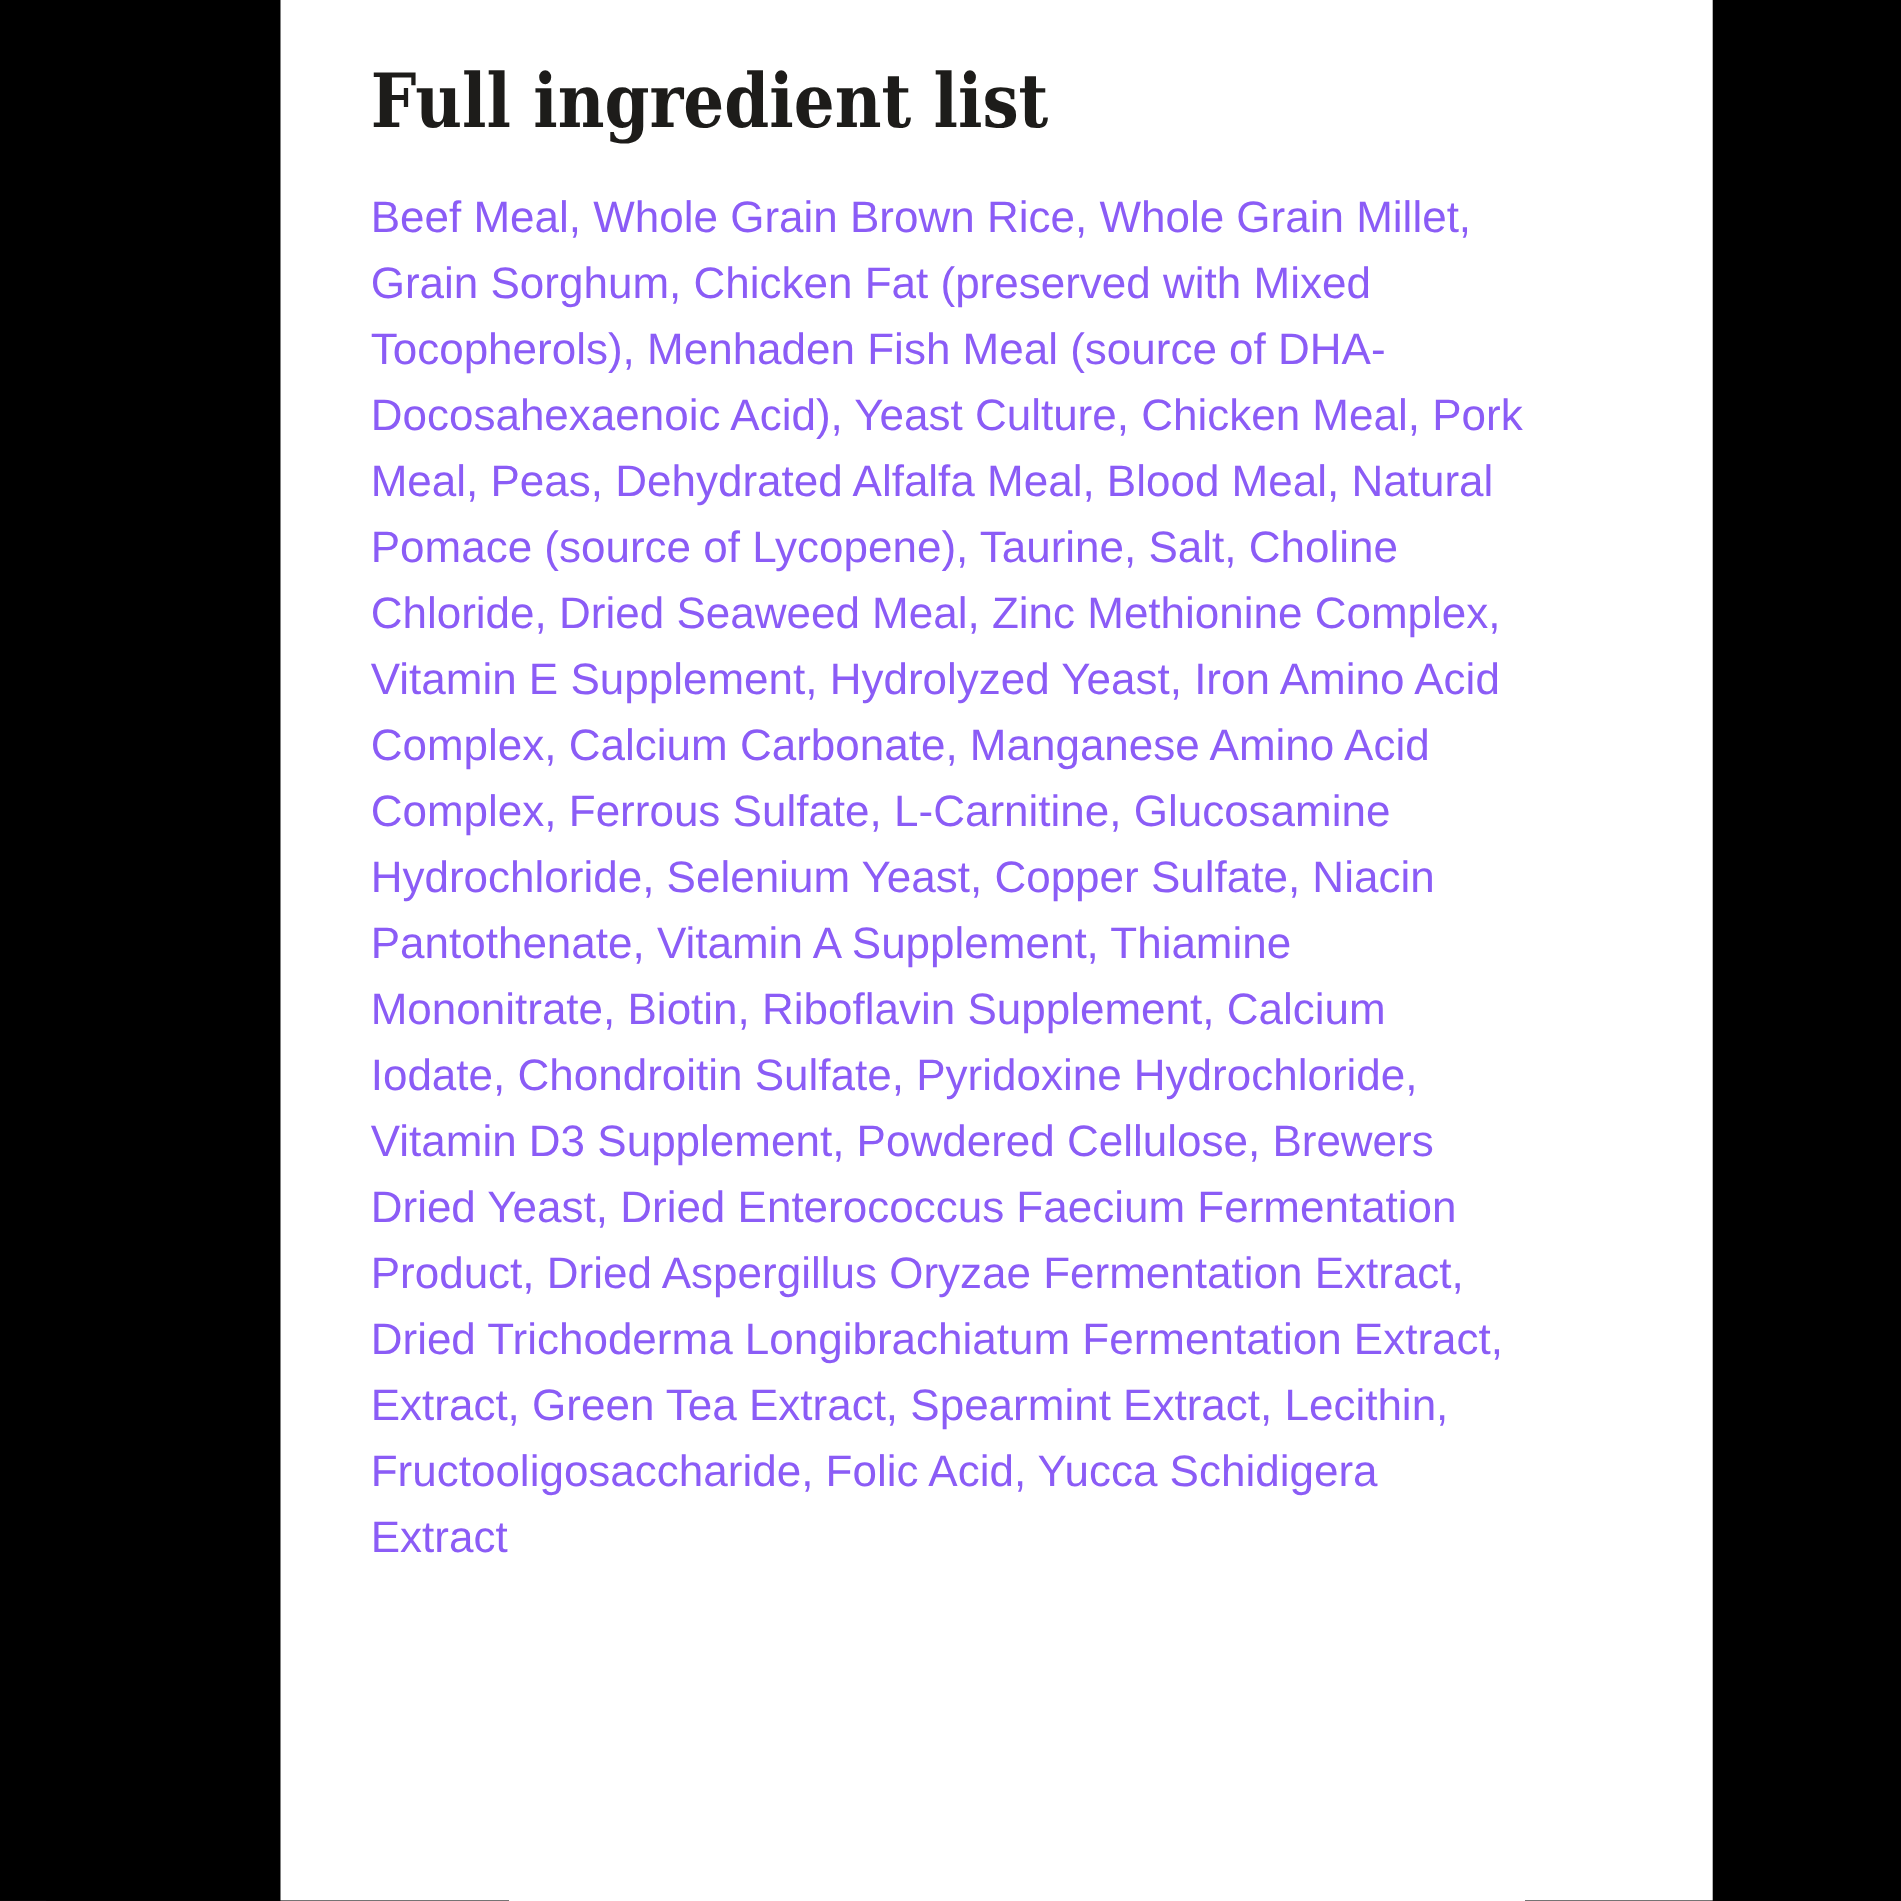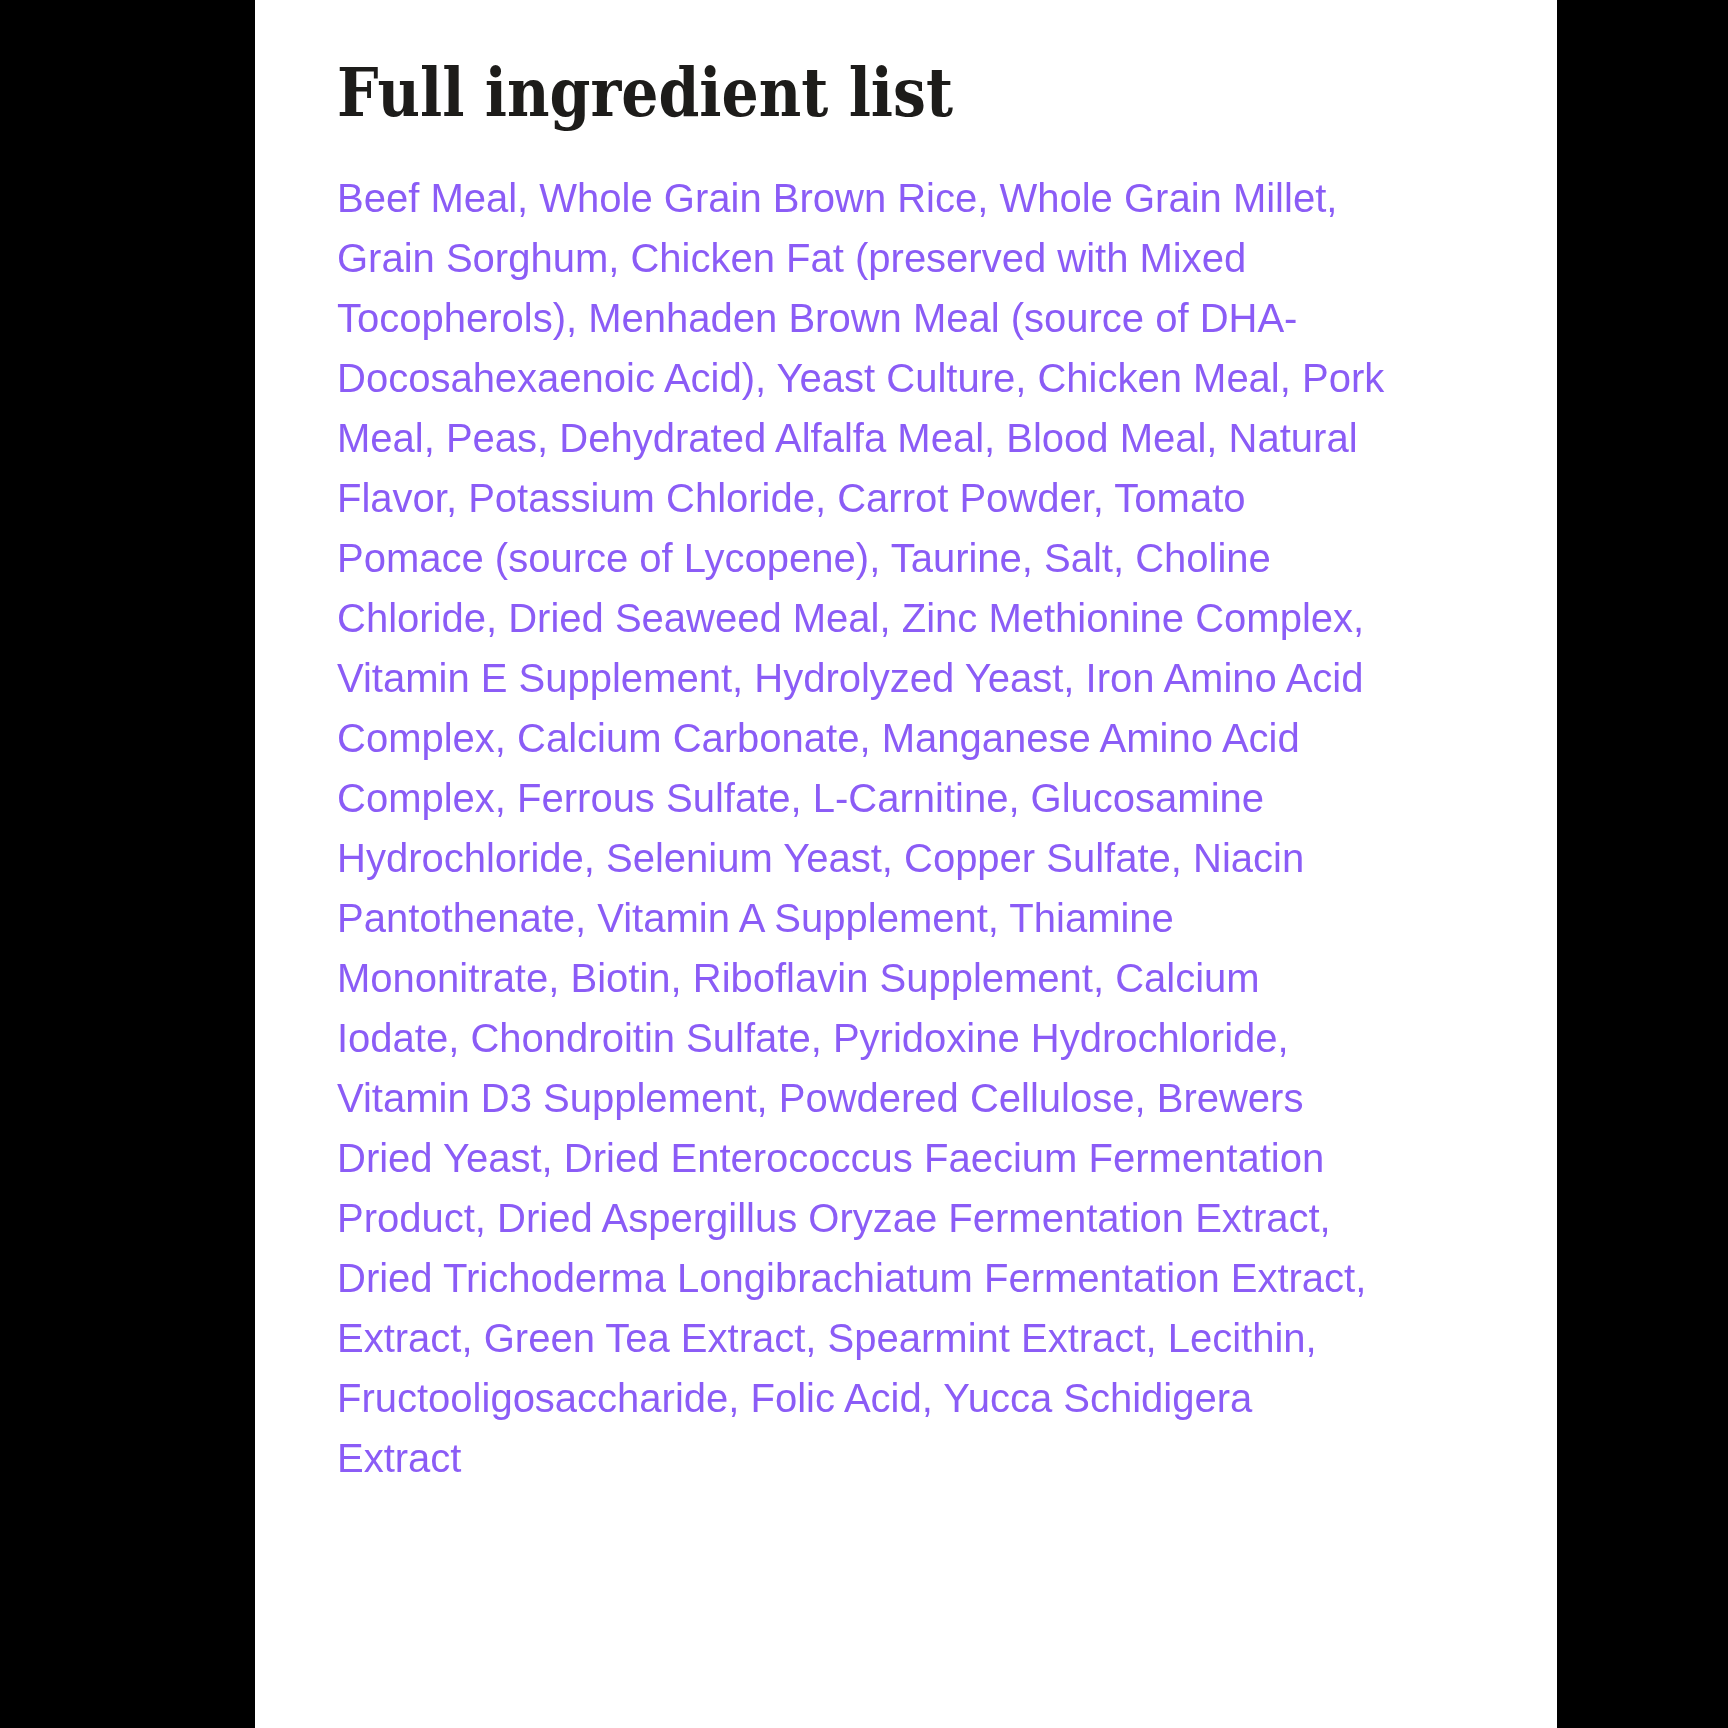--- a/index.html
+++ b/index.html
@@ -48,24 +48,23 @@
 </style>
 </head>
 <body>
 
 <div class="stage">
   <div class="panel">
     <h1 class="title">Full ingredient list</h1>
     <div class="ingredients">
         <div class="line">Beef Meal, Whole Grain Brown Rice, Whole Grain Millet,</div>
         <div class="line">Grain Sorghum, Chicken Fat (preserved with Mixed</div>
-        <div class="line">Tocopherols), Menhaden Brown Meal (source of DHA-</div>
+        <div class="line">Tocopherols), Menhaden Fish Meal (source of DHA-</div>
         <div class="line">Docosahexaenoic Acid), Yeast Culture, Chicken Meal, Pork</div>
         <div class="line">Meal, Peas, Dehydrated Alfalfa Meal, Blood Meal, Natural</div>
-        <div class="line">Flavor, Potassium Chloride, Carrot Powder, Tomato</div>
         <div class="line">Pomace (source of Lycopene), Taurine, Salt, Choline</div>
         <div class="line">Chloride, Dried Seaweed Meal, Zinc Methionine Complex,</div>
         <div class="line">Vitamin E Supplement, Hydrolyzed Yeast, Iron Amino Acid</div>
         <div class="line">Complex, Calcium Carbonate, Manganese Amino Acid</div>
         <div class="line">Complex, Ferrous Sulfate, L-Carnitine, Glucosamine</div>
         <div class="line">Hydrochloride, Selenium Yeast, Copper Sulfate, Niacin</div>
         <div class="line">Pantothenate, Vitamin A Supplement, Thiamine</div>
         <div class="line">Mononitrate, Biotin, Riboflavin Supplement, Calcium</div>
         <div class="line">Iodate, Chondroitin Sulfate, Pyridoxine Hydrochloride,</div>
         <div class="line">Vitamin D3 Supplement, Powdered Cellulose, Brewers</div>

